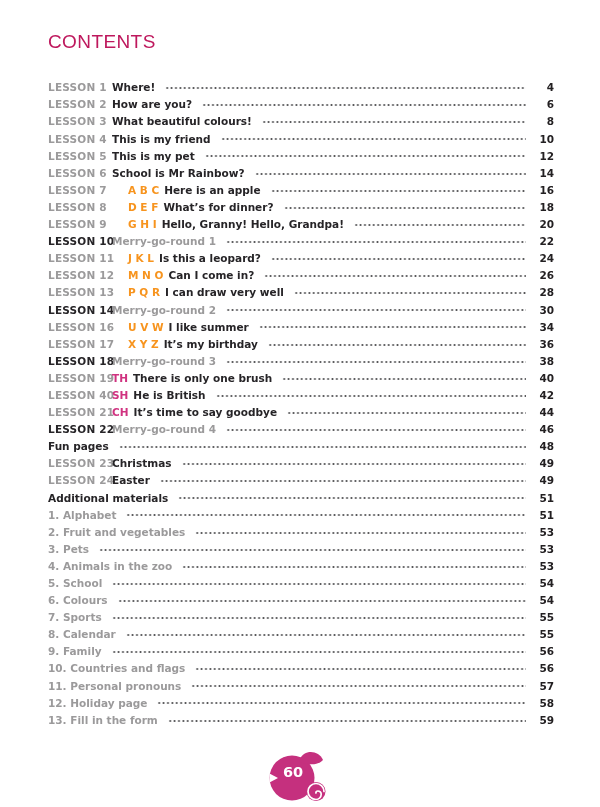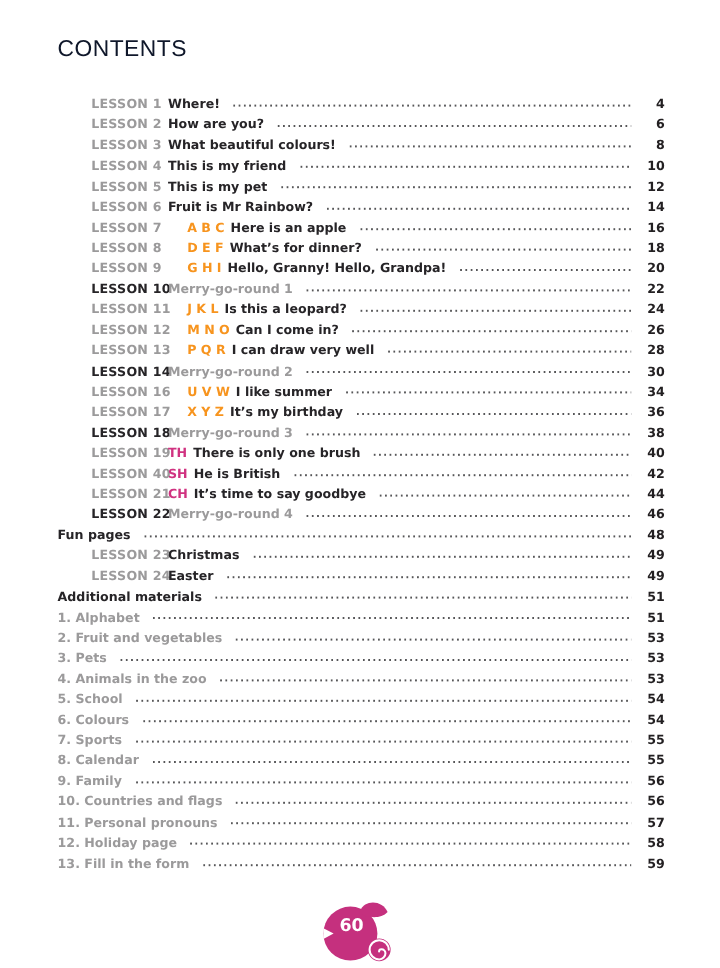--- a/index.html
+++ b/index.html
@@ -3,30 +3,30 @@
 <meta charset="utf-8">
 <style>
   html,body{margin:0;padding:0;background:#fff;}
   .page{
     position:relative;width:600px;height:807px;background:#ffffff;
     font-family:"DejaVu Sans", sans-serif;overflow:hidden;
   }
   .page-title{
     position:absolute;left:48px;top:31px;
     font-family:"Liberation Sans", sans-serif;
-    font-size:19px;font-weight:500;color:#0f172a;letter-spacing:.4px;
+    font-size:19px;font-weight:500;color:#be185d;letter-spacing:.4px;
   }
   .toc{
     position:absolute;left:48px;top:79px;width:506px;
   }
   .row{
     display:flex;align-items:center;height:17.1px;
     font-size:10.5px;font-weight:bold;line-height:1;
   }
-  .label{flex:none;width:64px;letter-spacing:.2px;white-space:nowrap;margin-left:28px;}
+  .label{flex:none;width:64px;letter-spacing:.2px;white-space:nowrap;}
   .prefix{flex:none;margin-right:5px;white-space:pre;}
   .t{flex:none;white-space:pre;}
   .dots{
     flex:1;align-self:stretch;margin:0 8px 0 10px;min-width:14px;
     background-image:radial-gradient(circle,#565658 0.9px,rgba(0,0,0,0) 1.1px);
     background-size:4.4px 10px;background-repeat:repeat-x;background-position:0 58%;
   }
   .pg{flex:none;min-width:20px;text-align:right;color:#232022;}
   .c-dark{color:#262427;}
   .c-gray{color:#9b9a9b;}
@@ -78,21 +78,21 @@
       <div class="row">
       <span class="label c-gray">LESSON 5</span>
 
       <span class="t c-dark">This is my pet</span>
       <span class="dots"></span>
       <span class="pg">12</span>
     </div>
       <div class="row">
       <span class="label c-gray">LESSON 6</span>
 
-      <span class="t c-dark">Fruit is Mr Rainbow?</span>
+      <span class="t c-dark">School is Mr Rainbow?</span>
       <span class="dots"></span>
       <span class="pg">14</span>
     </div>
       <div class="row">
       <span class="label c-gray">LESSON 7</span>
       <span class="prefix c-orange">A B C</span>
       <span class="t c-dark">Here is an apple</span>
       <span class="dots"></span>
       <span class="pg">16</span>
     </div>

